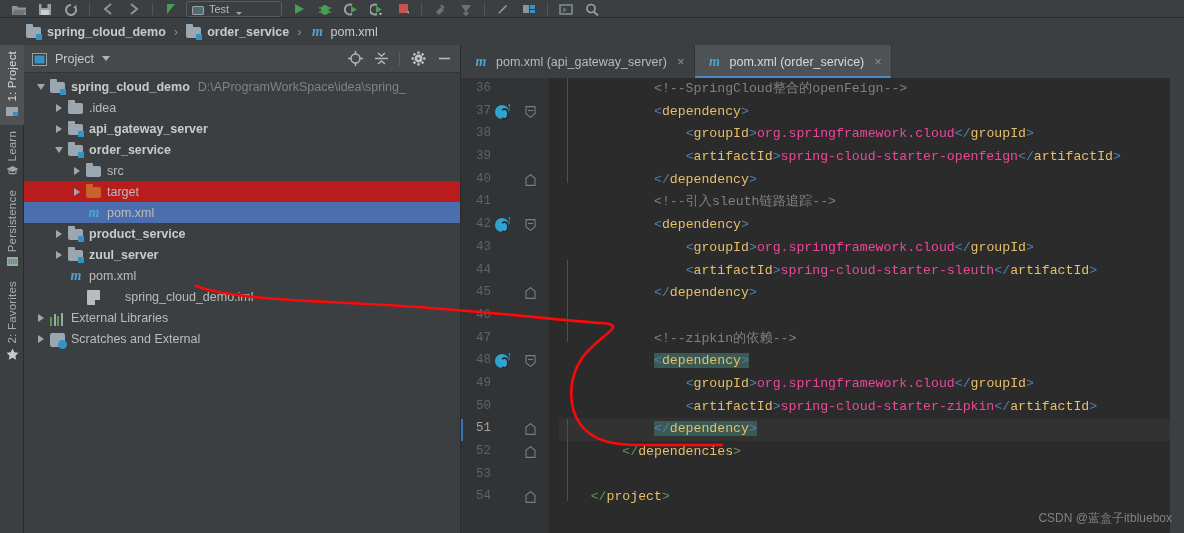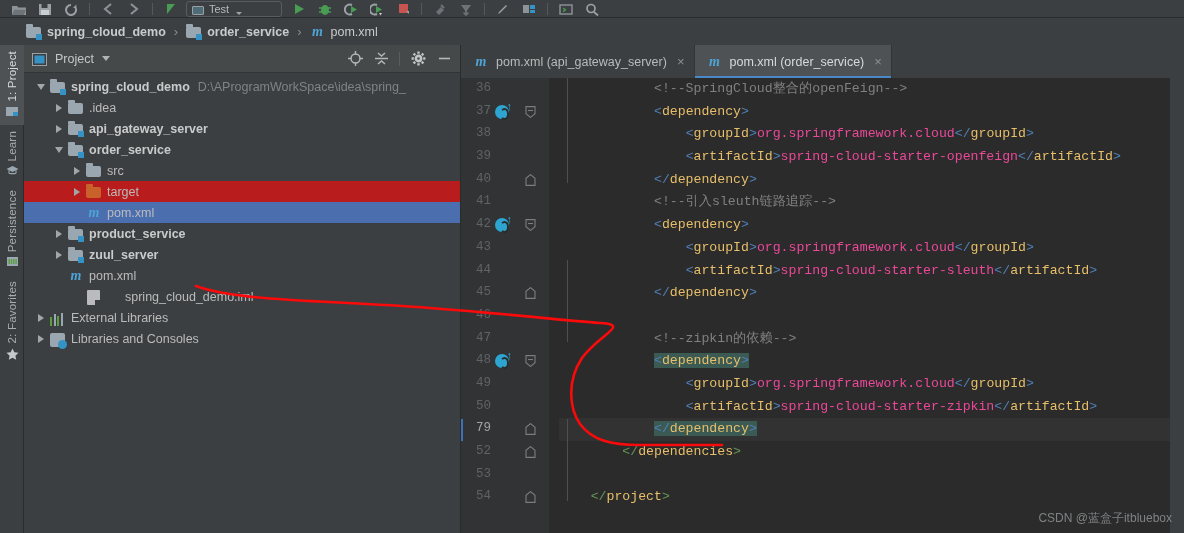--- a/index.html
+++ b/index.html
@@ -500,21 +500,21 @@
           </span>
           <span class="tlabel">External Libraries</span>
         </div>
         <div class="trow" style="padding-left: 8px;">
           <span class="arrow-slot">
             <span class="arrow-r"></span>
           </span>
           <span class="ico">
             <span class="scr-ico"></span>
           </span>
-          <span class="tlabel">Libraries and Consoles</span>
+          <span class="tlabel">Scratches and External</span>
         </div>
       </div>
   </div>
 
   <div class="editor-area">
     <div class="tabs" id="etabs">
         <div class="etab">
           <span class="m-ico">m</span>
           <span>pom.xml (api_gateway_server)</span>
           <span class="close">×</span>
@@ -597,21 +597,21 @@
               </svg>
             </span>
           </div>
           <div class="gline">
             <span class="gnum">49</span>
           </div>
           <div class="gline">
             <span class="gnum">50</span>
           </div>
           <div class="gline">
-            <span class="gnum cur">79</span>
+            <span class="gnum cur">51</span>
             <span class="fold">
               <svg width="11" height="12" viewBox="0 0 11 12">
                 <path d="M1 11.4h9V4.2L5.5 0.6 1 4.2z" fill="none" stroke="#7a7e80" stroke-width="1.1"></path>
               </svg>
             </span>
           </div>
           <div class="gline">
             <span class="gnum">52</span>
             <span class="fold">
               <svg width="11" height="12" viewBox="0 0 11 12">

